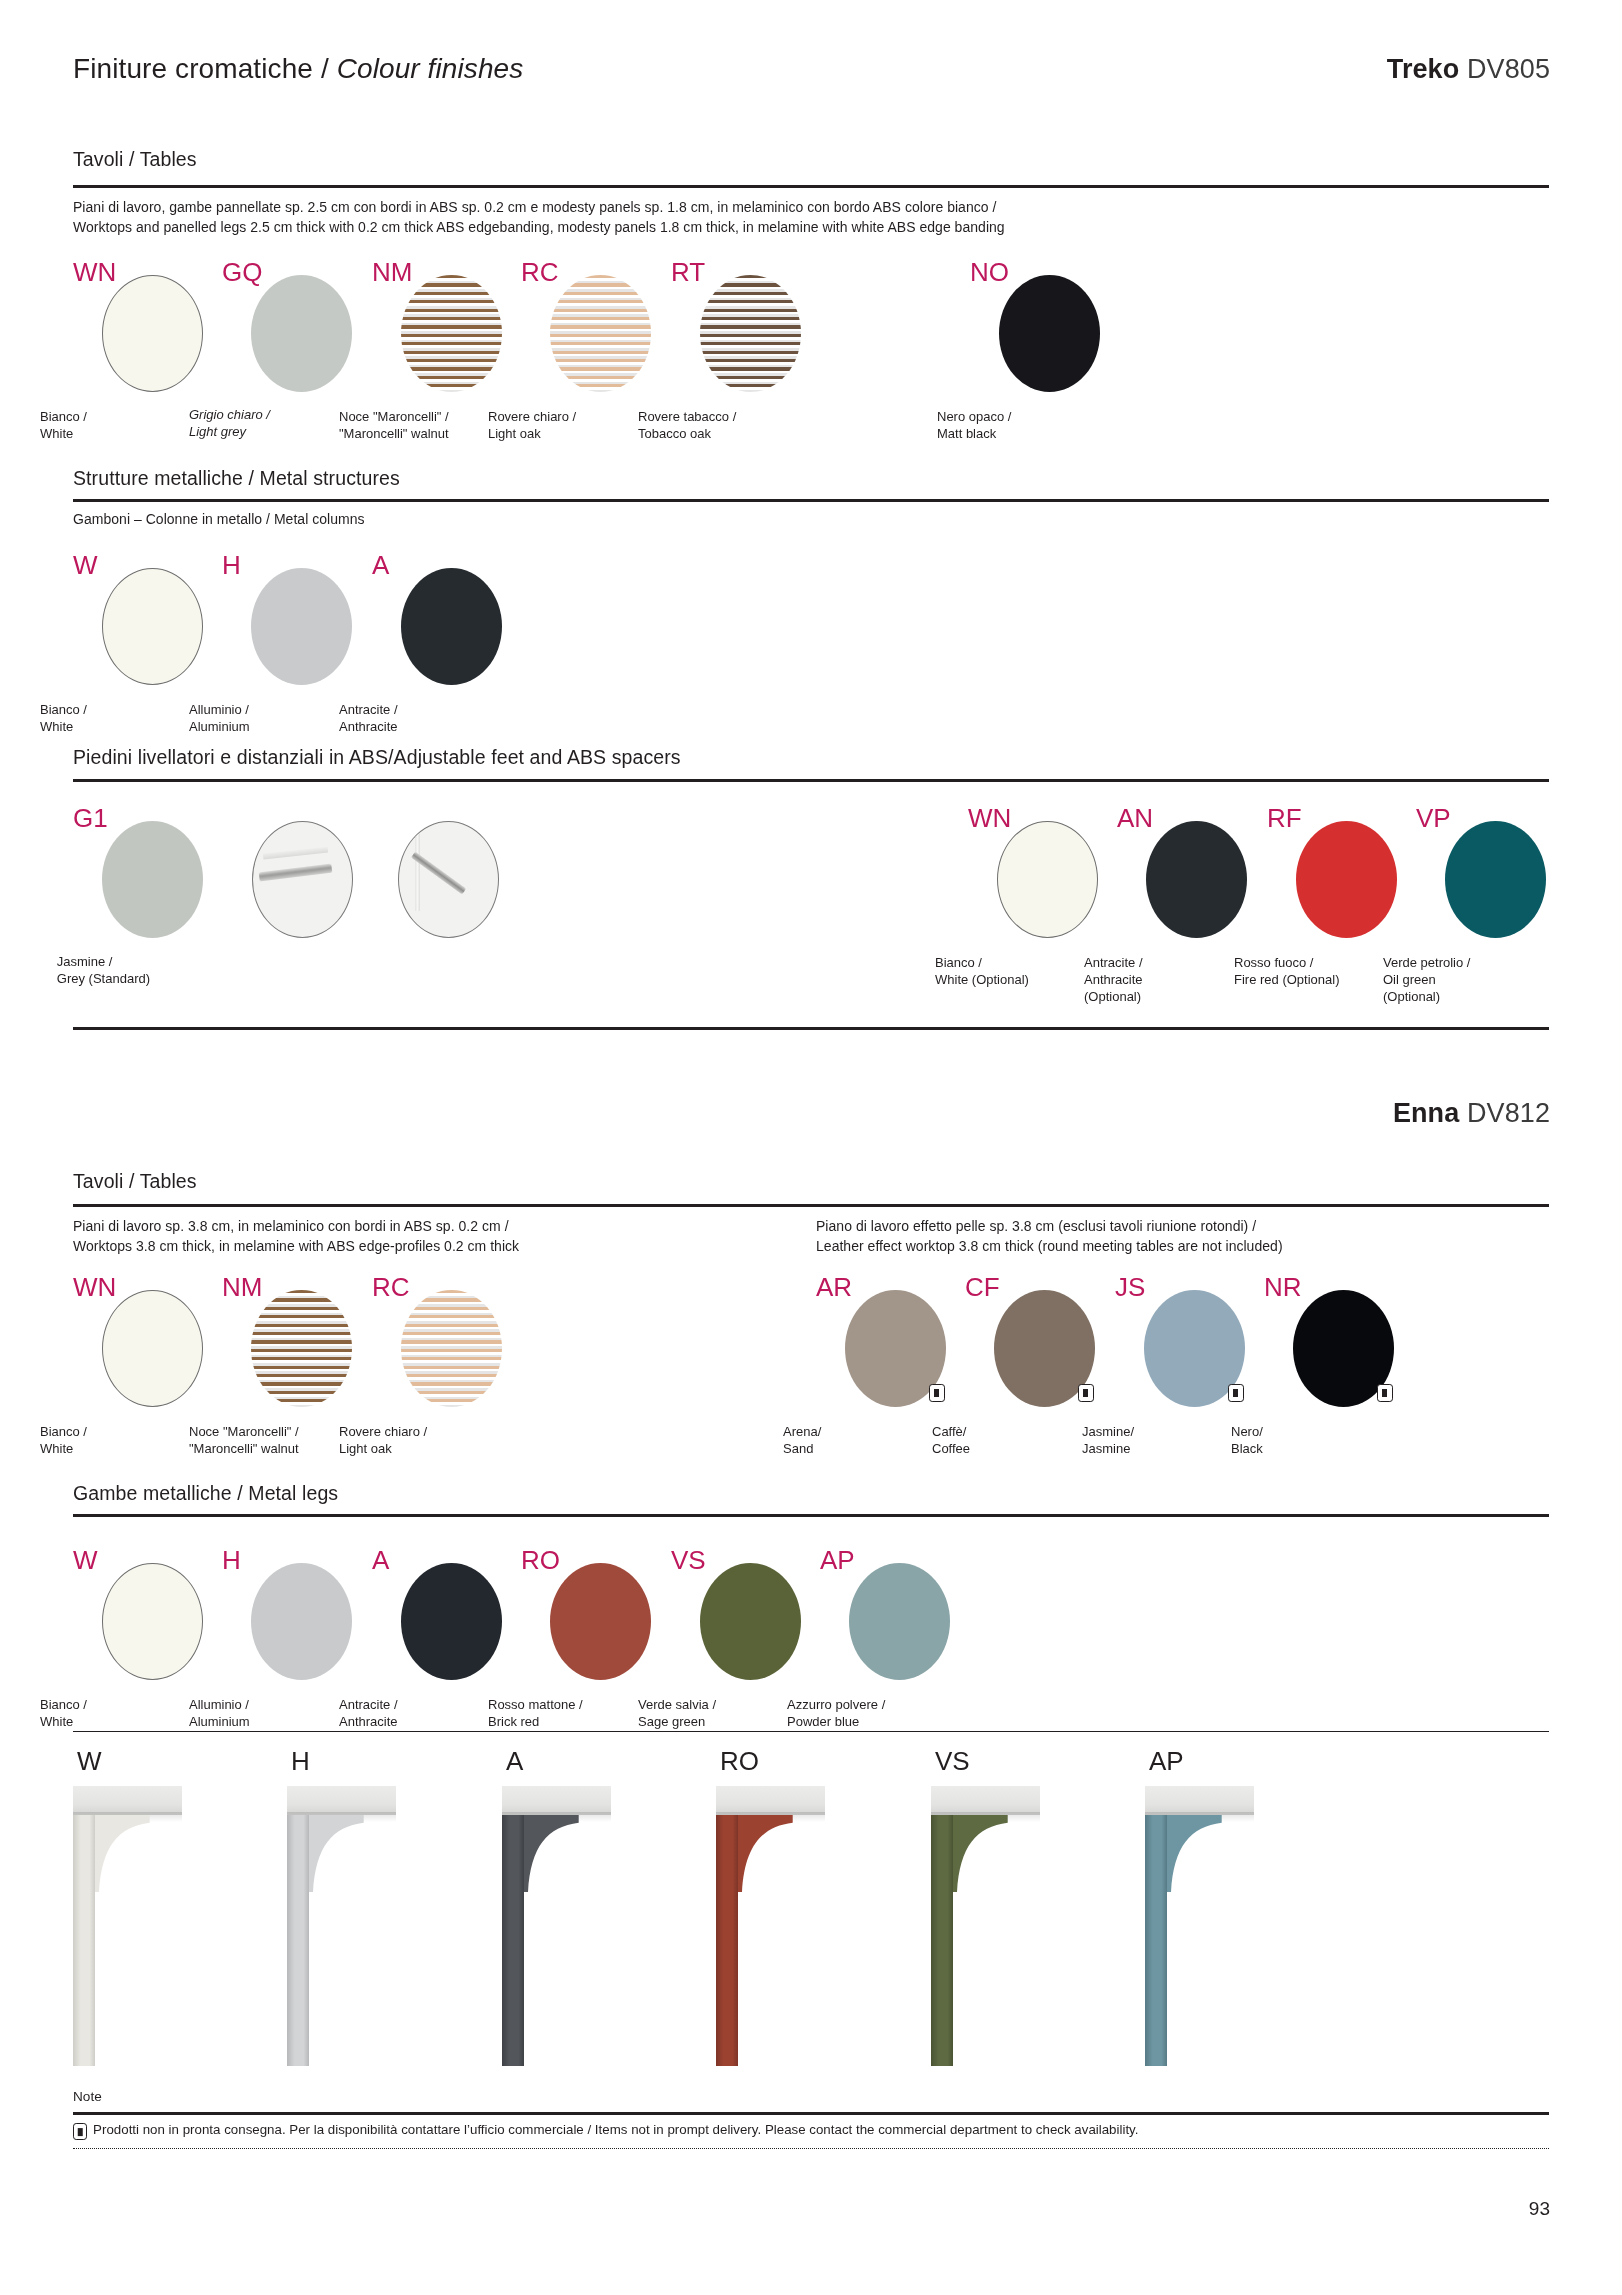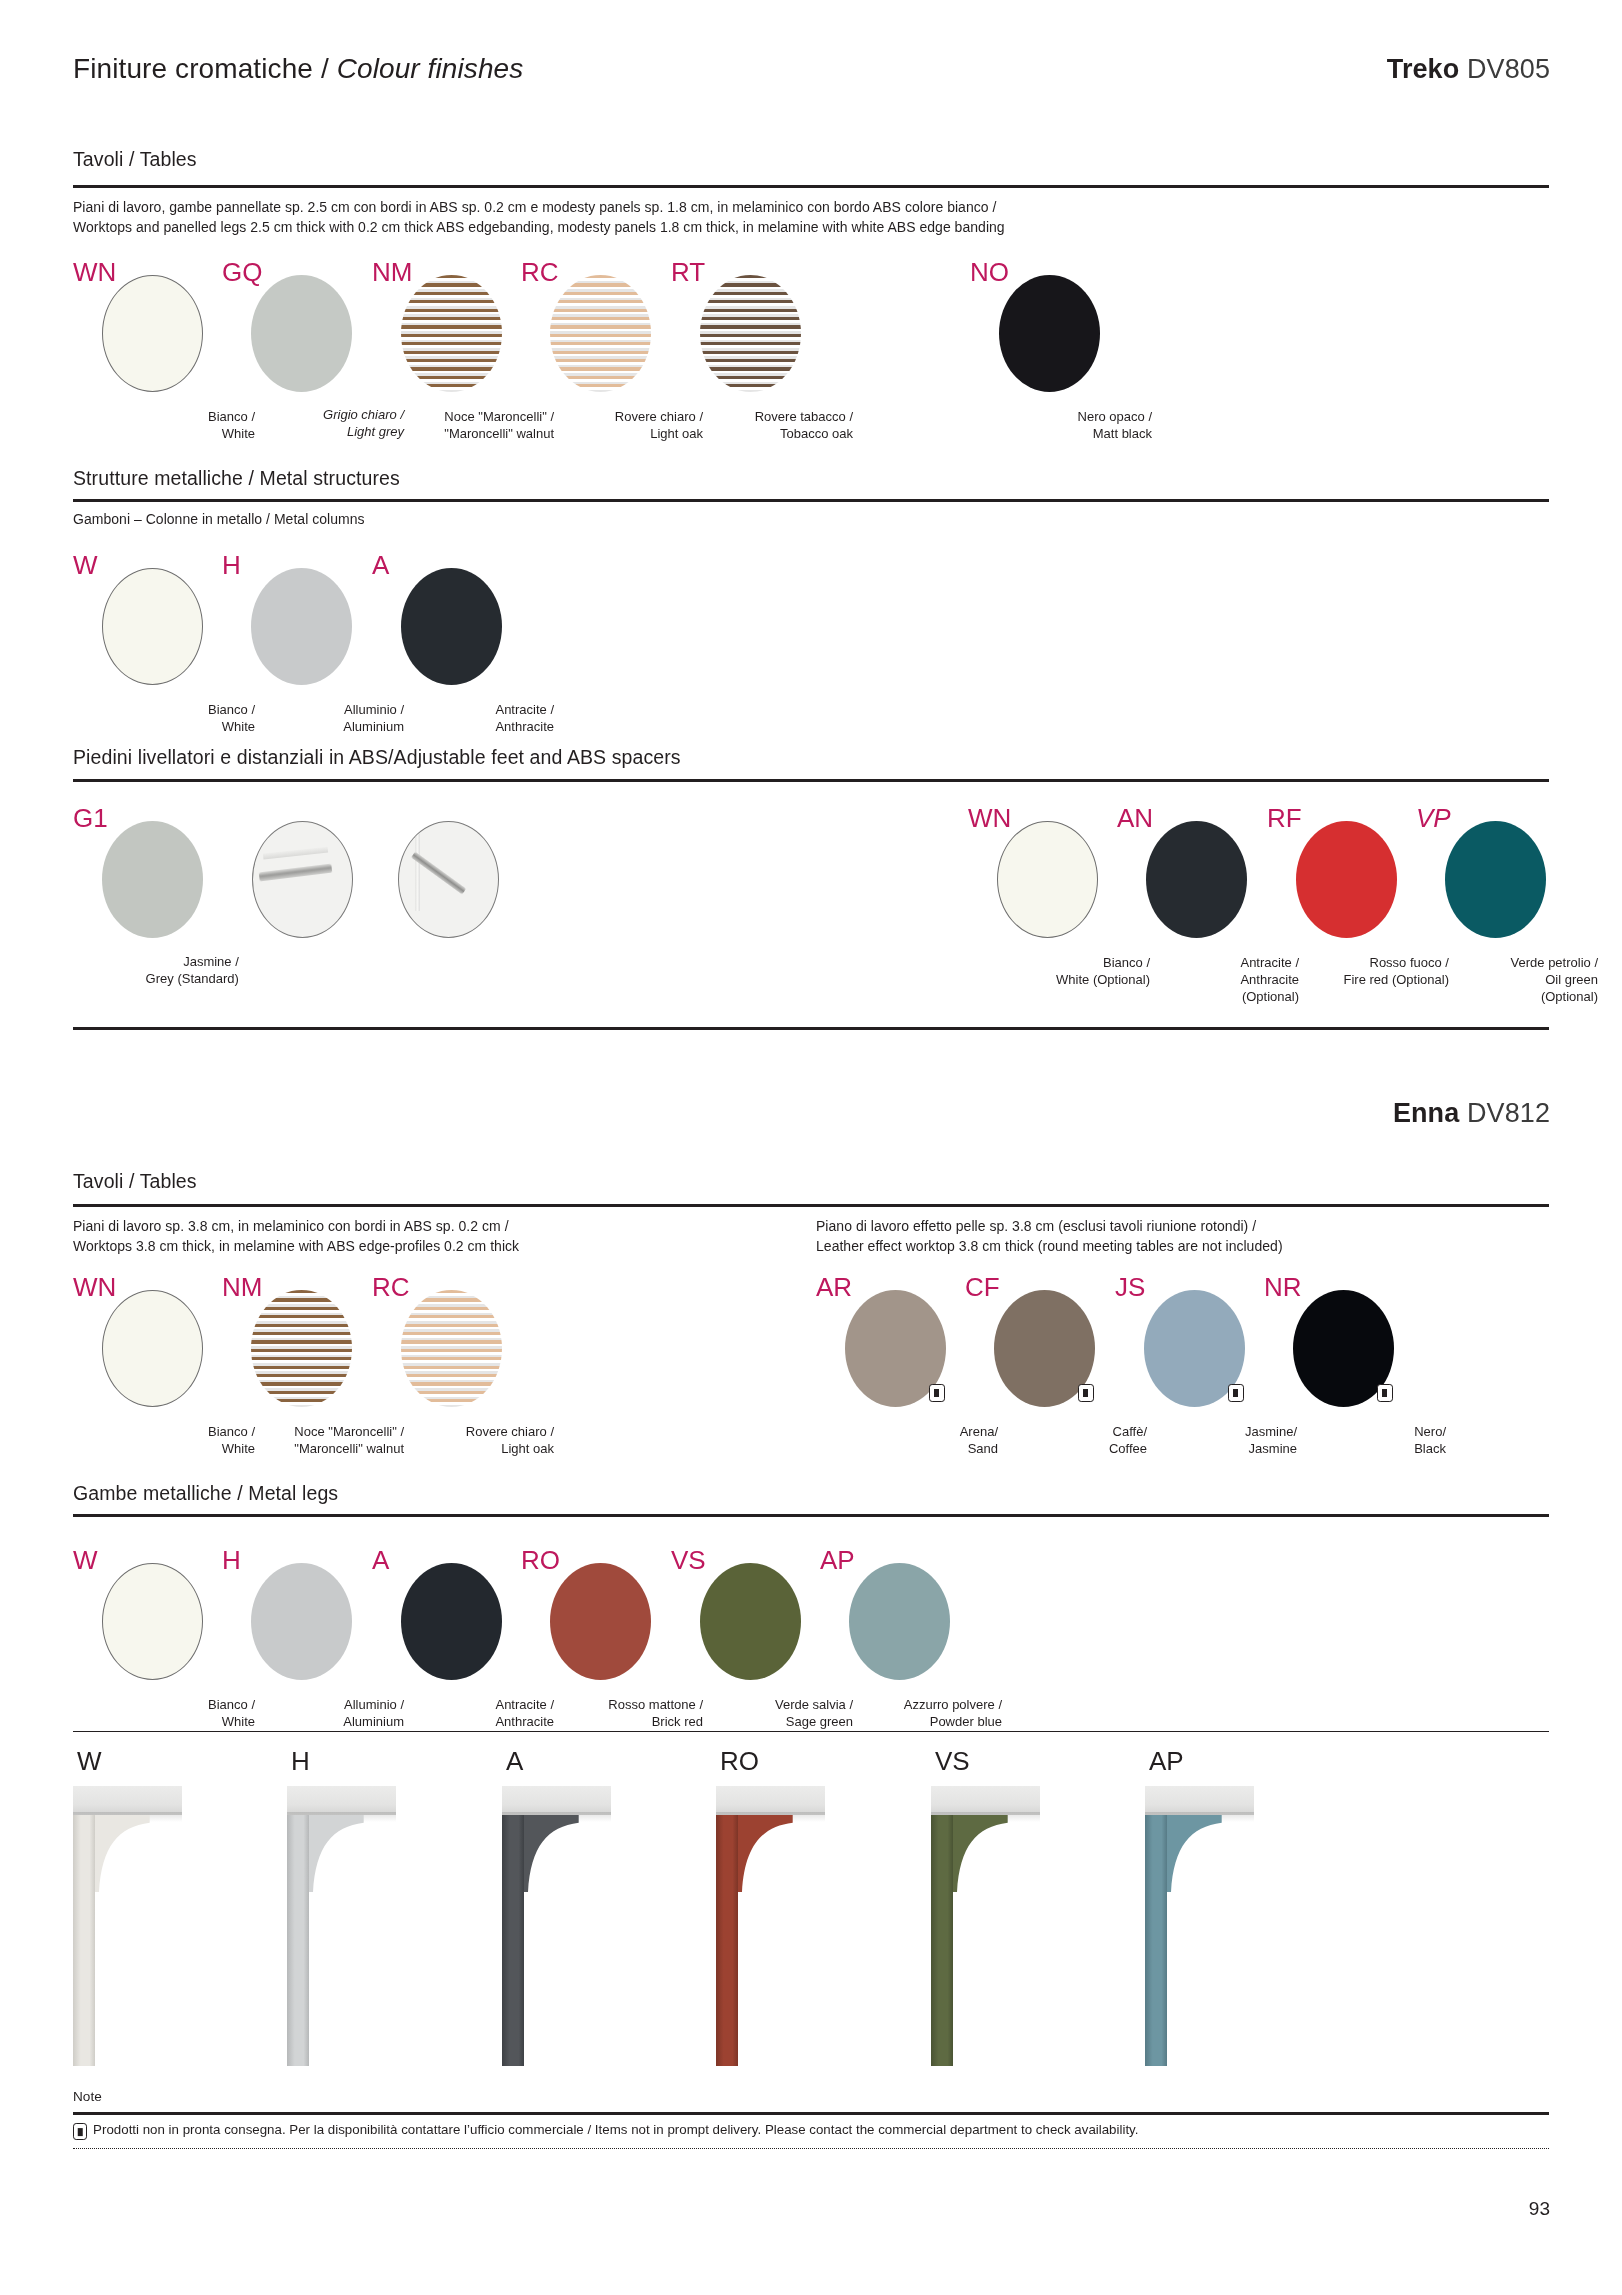--- a/index.html
+++ b/index.html
@@ -67,21 +67,21 @@
   .sw-disc {
     position: absolute;
     border-radius: 50%;
     z-index: 2;
   }
   .sw-disc.outlined { border: 0.6px solid #6e6e6e; }
   .sw-label {
     position: absolute;
     font-size: 13px;
     line-height: 17px;
-    text-align: right;
+    text-align: left;
     color: #231f20;
     white-space: nowrap;
   }
   .badge {
     position: absolute;
     z-index: 4;
     width: 15.6px;
     height: 18px;
     border: 1px solid #231f20;
     border-radius: 3.2px;
@@ -280,21 +280,21 @@
         <span class="sw-code" style="left: 0px;">AN</span>
         <span class="sw-disc" style="left: 29px; top: 15.6px; width: 101px; height: 117px; background: rgb(38, 43, 48);"></span>
         <span class="sw-label" style="left: -33px; top: 149px; width: 215px;"><span>Antracite /</span><br><span>Anthracite</span><br><span>(Optional)</span></span>
       </div>
       <div class="swatch-cell" style="position: absolute; left: 299px; top: 0px; width: 149px; height: 182px;">
         <span class="sw-code" style="left: 0px;">RF</span>
         <span class="sw-disc" style="left: 29px; top: 15.6px; width: 101px; height: 117px; background: rgb(214, 47, 48);"></span>
         <span class="sw-label" style="left: -33px; top: 149px; width: 215px;"><span>Rosso fuoco /</span><br><span>Fire red (Optional)</span></span>
       </div>
       <div class="swatch-cell" style="position: absolute; left: 448px; top: 0px; width: 149px; height: 182px;">
-        <span class="sw-code" style="left: 0px; font-style: italic;">VP</span>
+        <span class="sw-code" style="left: 0px;">VP</span>
         <span class="sw-disc" style="left: 29px; top: 15.6px; width: 101px; height: 117px; background: rgb(10, 90, 99);"></span>
         <span class="sw-label" style="left: -33px; top: 149px; width: 215px;"><span>Verde petrolio /</span><br><span>Oil green</span><br><span>(Optional)</span></span>
       </div>
     </div>
 
   <div style="position:absolute;left:73px;top:1027px;width:1476px;" class="rule-thick"></div>
 
   <div style="position:absolute;left:73px;right:73px;top:1098px;display:flex;justify-content:flex-end;">
     <div class="brand">
       <span class="bold">Enna</span>

